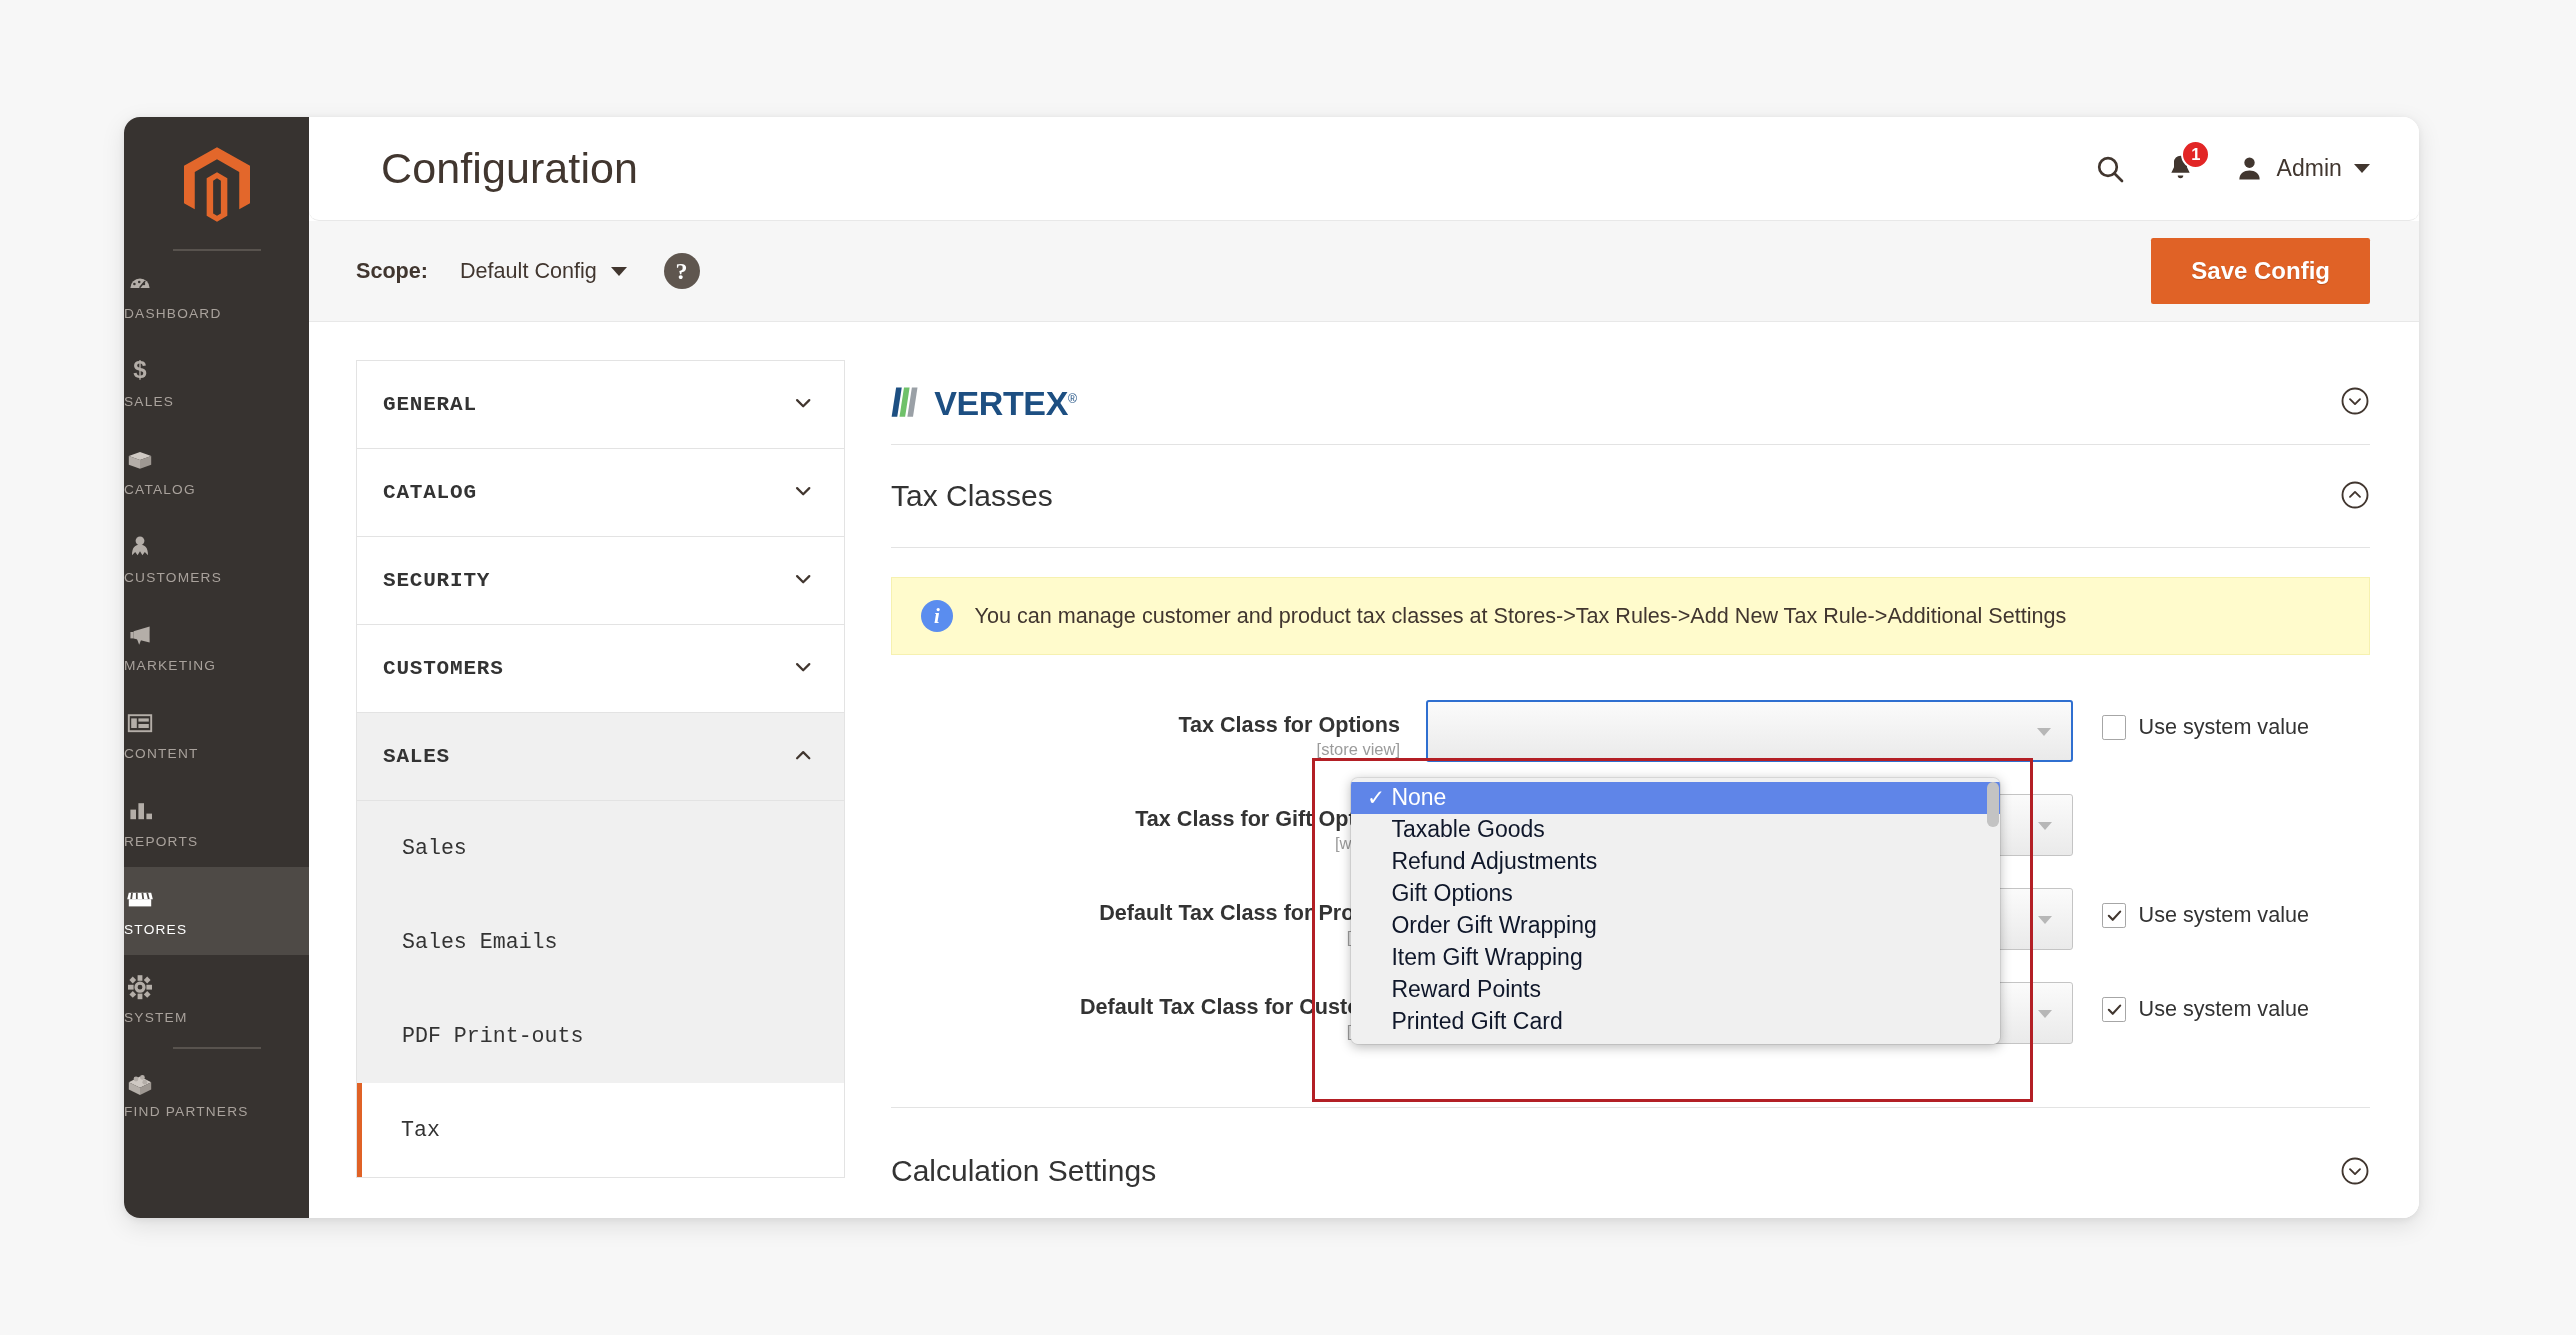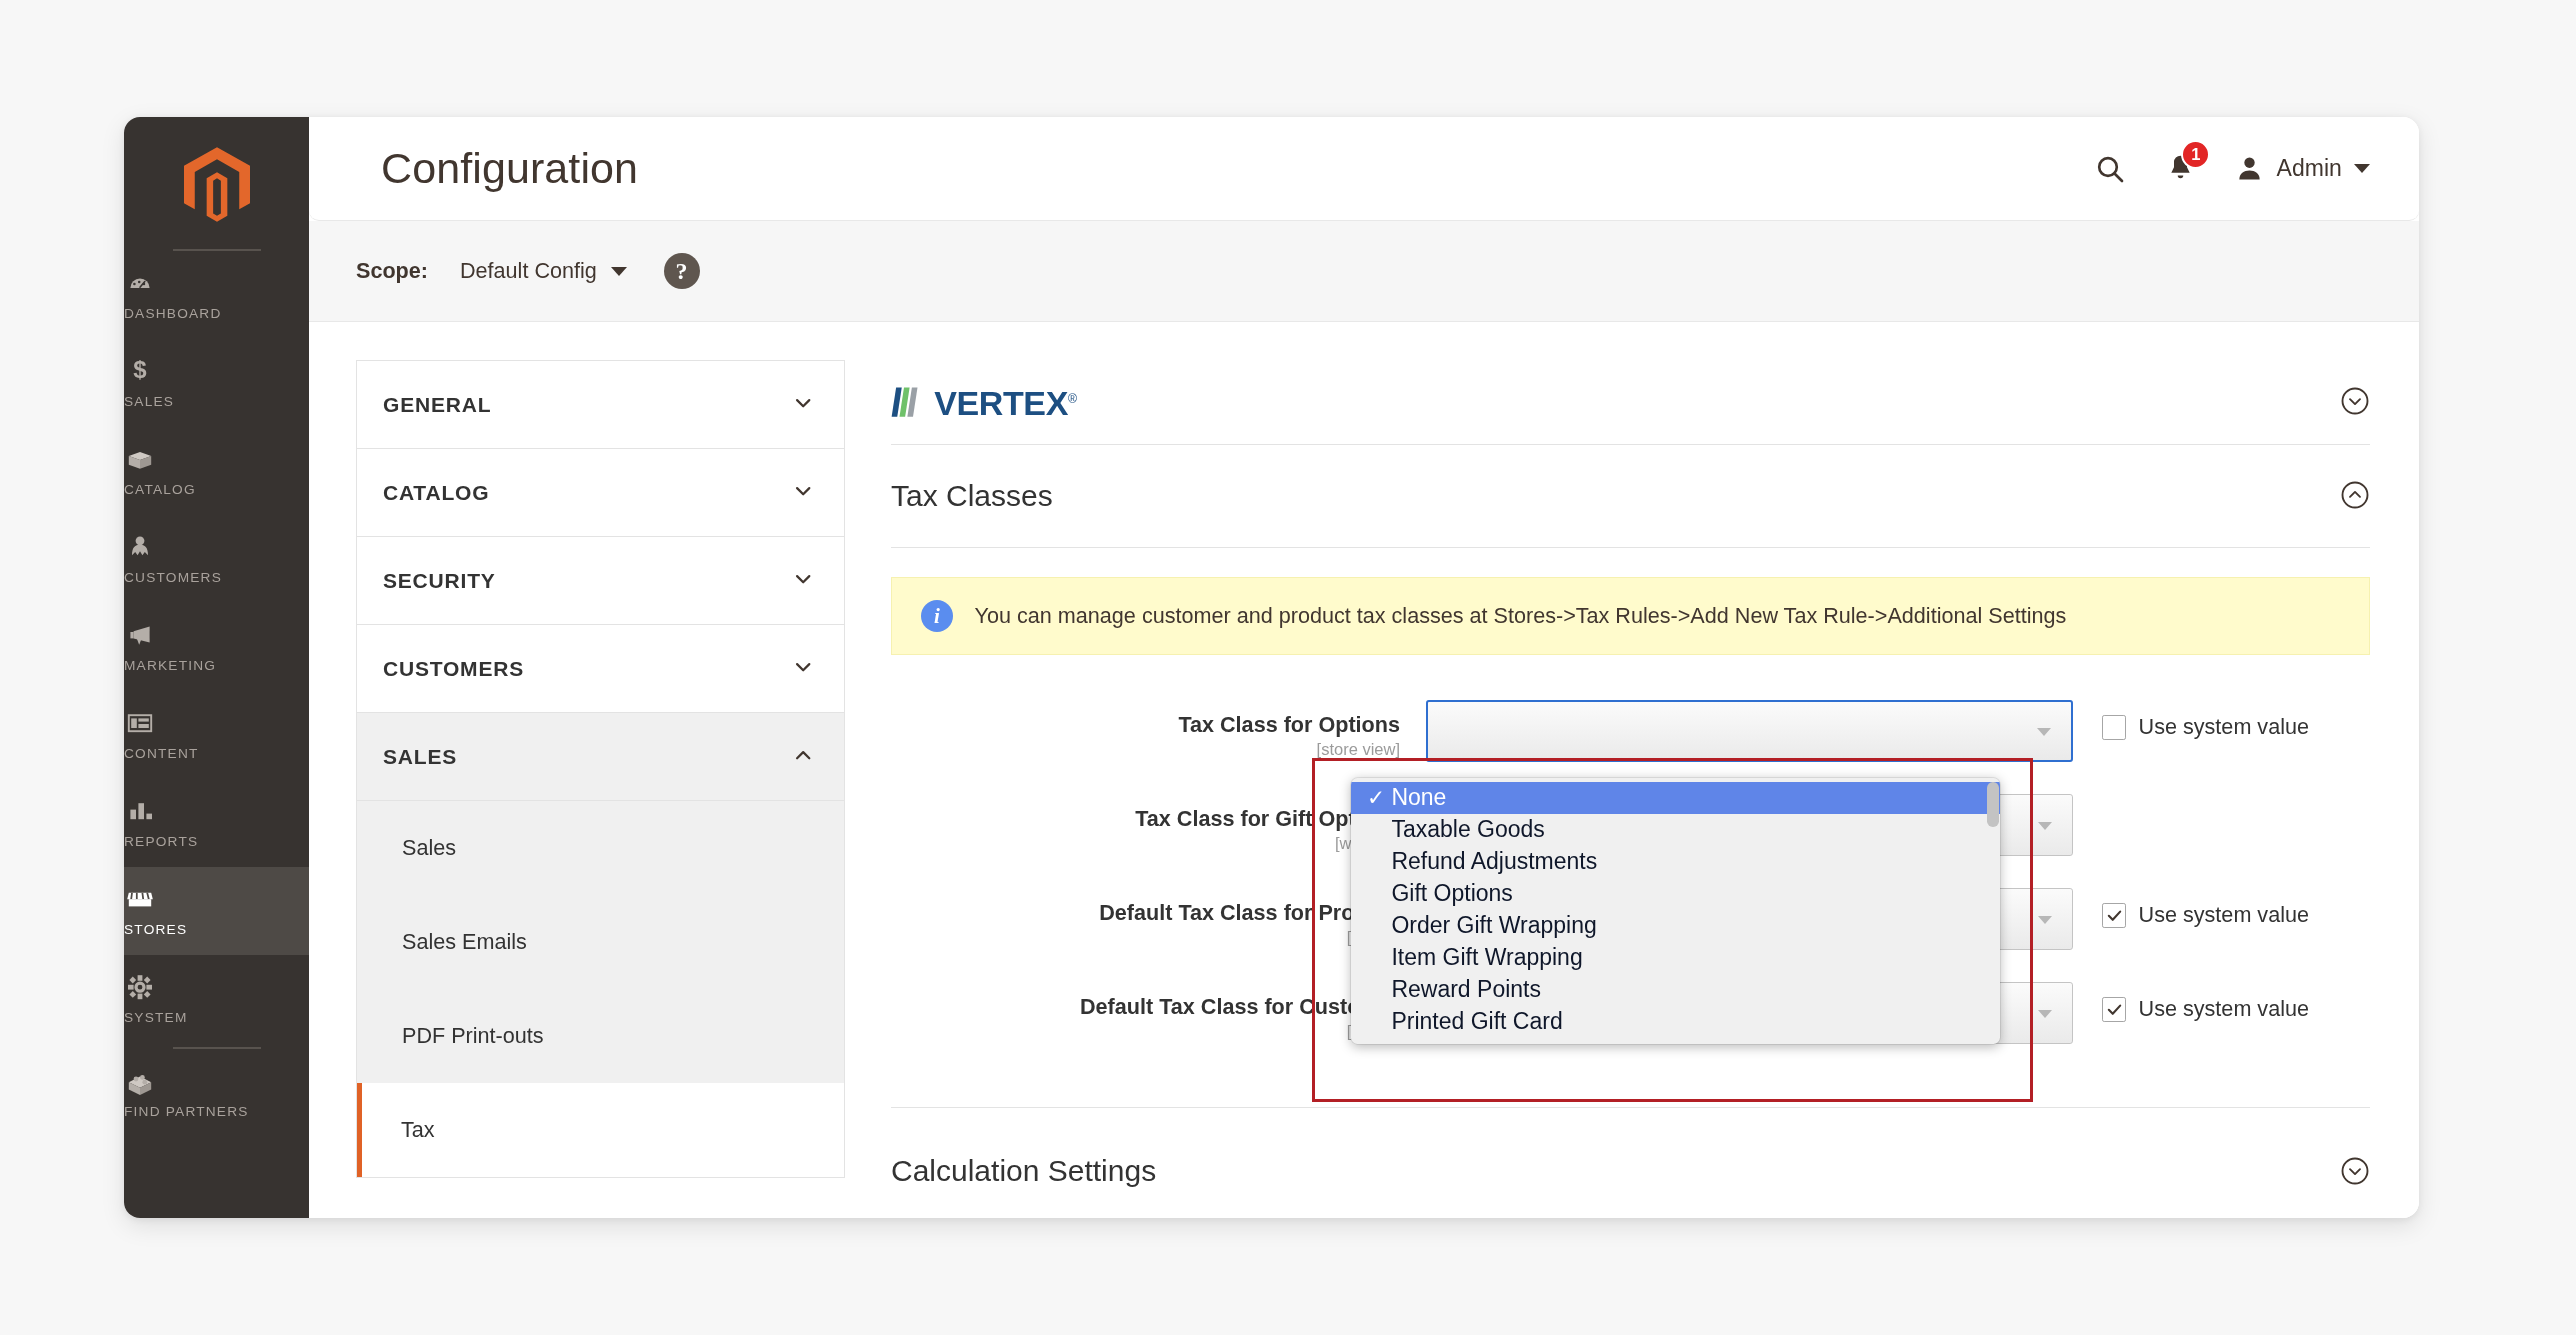--- a/index.html
+++ b/index.html
@@ -143,20 +143,21 @@
     height: calc(100% - 235px);
   }
 
   
   #accordion {
     width: 489px; flex: 0 0 489px;
     border: 0.7px solid #e3e3e3;
     border-bottom: none;
     background: #e5e5e5;
     align-self: flex-start;
+    font-family: Liberation Mono, monospace;
   }
   .acc-head {
     height: 88px;
     display: flex; align-items: center;
     padding: 0 29px 0 26px;
     border-bottom: 0.7px solid #e3e3e3;
     cursor: pointer;
     background: #fff;
   }
   .acc-head.open { background: #f0f0f0; }
@@ -463,20 +464,21 @@
       </div>
     </header>
 
     <div id="scopebar">
       <span id="scope-label">Scope:</span>
       <span id="scope-value">
         <span>Default Config</span>
         <span class="caret-dn"></span>
       </span>
       <span id="scope-help">?</span>
+      <button id="save-config">Save Config</button>
     </div>
 
     <div id="content">
 
       <aside id="accordion">
           <div class="acc-head">
             <span class="acc-title">GENERAL</span>
             <span class="acc-chev"><svg width="24.4" height="24.4" viewBox="0 0 24 24" fill="none" stroke="#41362f" stroke-width="2.2" stroke-linecap="round" stroke-linejoin="round">
                 <polyline points="6,9 12,15 18,9"></polyline>
               </svg></span>

